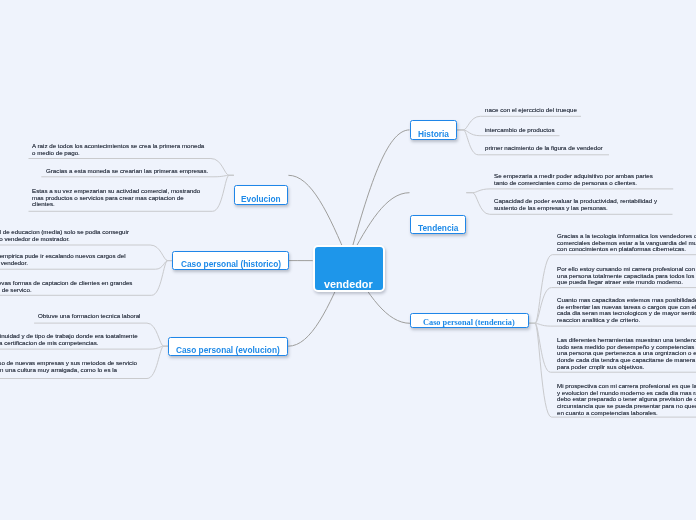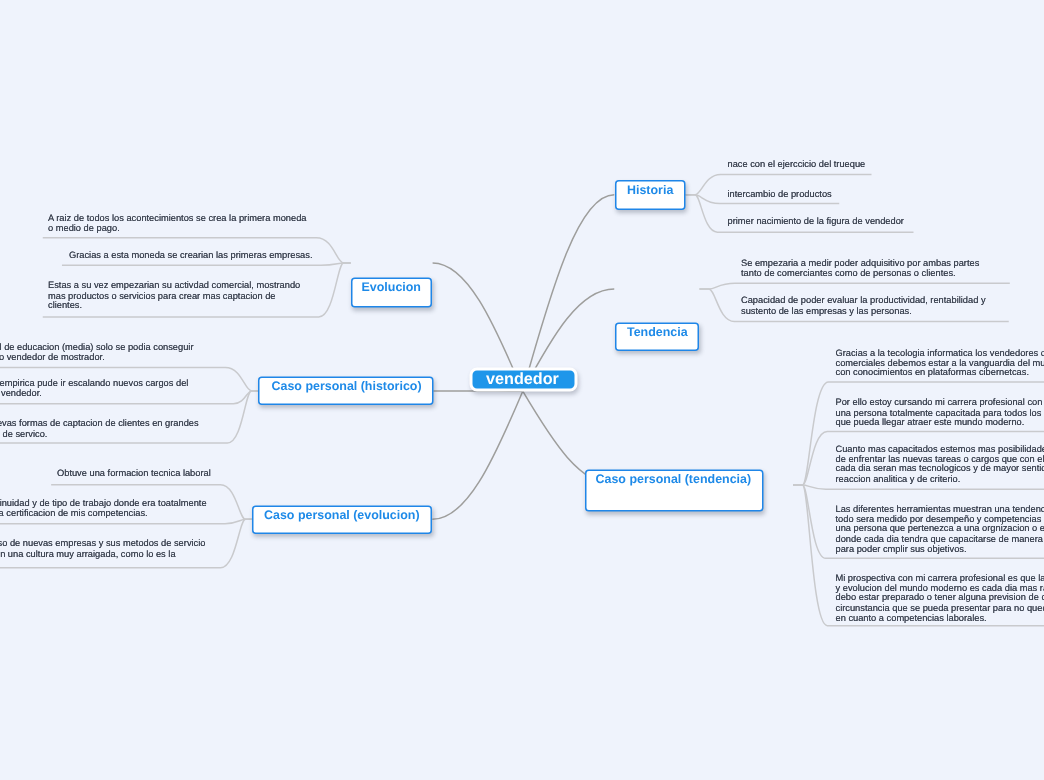--- a/index.html
+++ b/index.html
@@ -6,21 +6,21 @@
   html,body{margin:0;padding:0;}
   body{width:696px;height:520px;overflow:hidden;
        font-family:"Liberation Sans",sans-serif;background:#eff3fc;}
   #map{position:relative;width:696px;height:520px;background:#eff3fc;overflow:hidden;
        transform:translateZ(0);}
   svg.links{position:absolute;left:0;top:0;width:696px;height:520px;}
   svg.links path{fill:none;stroke-width:1;}
   svg.links path.root-link{stroke:#9e9e9c;}
   svg.links path.leaf-link{stroke:#c9cacd;}
   .node{position:absolute;box-sizing:border-box;display:flex;
-        align-items:flex-start;justify-content:center;white-space:nowrap;}
+        align-items:flex-end;justify-content:center;white-space:nowrap;}
   .node>span{will-change:transform;}
   .root{background:#1e96ea;color:#fff;font-weight:bold;font-size:10.8px;
         border-radius:5px;border:2.5px solid #fff;
         box-shadow:1px 2px 3px rgba(60,70,90,.28);}
   .branch{background:#fff;color:#1e8ae8;font-weight:bold;font-size:8.3px;
           border-radius:2.5px;border:1.6px solid #1f86e8;
           box-shadow:1px 2px 3px rgba(60,70,90,.30);}
   .leaf{position:absolute;font-size:6.2px;line-height:6.7px;color:#3f4654;
         white-space:nowrap;will-change:transform;text-shadow:0 0 .4px #3f4654;}
   .leaf .ln{display:block;}
@@ -49,30 +49,30 @@
   <path class="leaf-link" d="M233.8,175.3 L229.1,175.3 C224.4,175.3 222.2,158.5 210.9,158.5 L28.5,158.5"></path>
   <path class="leaf-link" d="M233.8,175.3 L229.1,175.3 C225.2,175.3 223.4,176.8 214.0,176.8 L41.3,176.8"></path>
   <path class="leaf-link" d="M233.8,175.3 L229.1,175.3 C224.8,175.3 222.8,211.3 212.5,211.3 L28.5,211.3"></path>
   <path class="leaf-link" d="M172.4,260.6 L167.7,260.6 C163.2,260.6 161.1,245.0 150.2,245.0 L-6.0,245.0"></path>
   <path class="leaf-link" d="M172.4,260.6 L167.7,260.6 C164.6,260.6 163.1,269.2 155.6,269.2 L-6.0,269.2"></path>
   <path class="leaf-link" d="M172.4,260.6 L167.7,260.6 C163.5,260.6 161.6,295.3 151.6,295.3 L-6.0,295.3"></path>
   <path class="leaf-link" d="M168.4,346.2 L163.7,346.2 C159.4,346.2 157.4,323.1 147.0,323.1 L34.1,323.1"></path>
   <path class="leaf-link" d="M168.4,346.2 L163.7,346.2 C160.1,346.2 158.5,349.1 150.0,349.1 L-6.0,349.1"></path>
   <path class="leaf-link" d="M168.4,346.2 L163.7,346.2 C159.4,346.2 157.4,378.5 147.0,378.5 L-6.0,378.5"></path>
 </svg>
-<div class="node root" style="left:312.5px;top:245.3px;width:72.0px;height:16px;">
+<div class="node root" style="left:312.5px;top:245.3px;width:72.0px;height:47px;">
       <span>vendedor</span>
     </div>
 <div class="node branch" style="left:409.5px;top:120.0px;width:47.5px;height:19.8px;">
       <span>Historia</span>
     </div>
 <div class="node branch" style="left:409.5px;top:182.8px;width:56.8px;height:19.7px;margin-top:32px;">
       <span>Tendencia</span>
     </div>
-<div class="node branch" style="left:390px;top:313.4px;width:118.5px;height:28px;">
+<div class="node branch" style="left:410px;top:313.4px;width:118.5px;height:15px;font-family:Liberation Serif, serif;">
       <span>Caso personal (tendencia)</span>
     </div>
 <div class="node branch" style="left:233.8px;top:165.4px;width:54.6px;height:19.9px;margin-top:20px;">
       <span>Evolucion</span>
     </div>
 <div class="node branch" style="left:172.4px;top:250.8px;width:116.5px;height:19.6px;">
       <span>Caso personal (historico)</span>
     </div>
 <div class="node branch" style="left:168.4px;top:336.5px;width:119.8px;height:19.4px;">
       <span>Caso personal (evolucion)</span>

